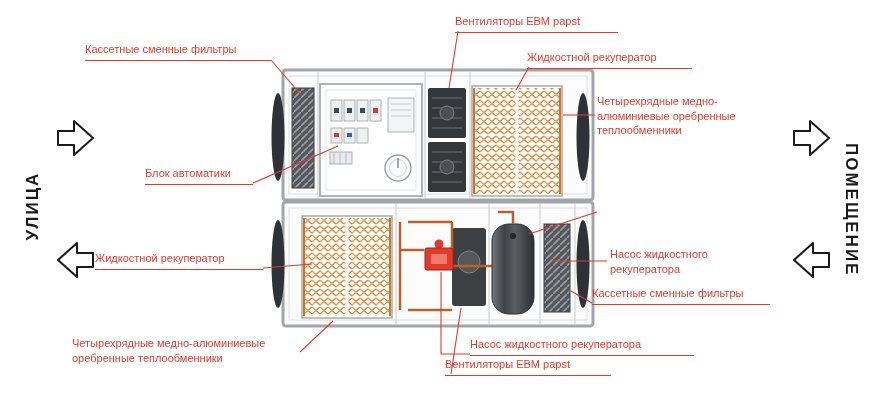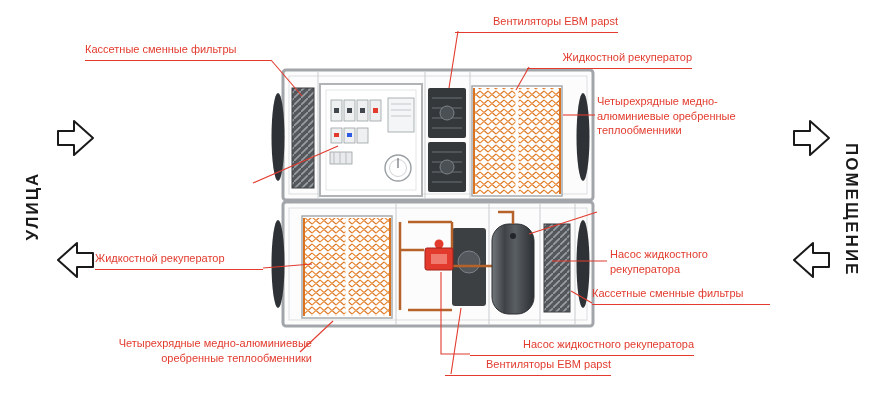--- a/index.html
+++ b/index.html
@@ -7,21 +7,21 @@
   #stage {
     position:relative; width:884px; height:400px; background:#fff;
     overflow:hidden; font-family:"Liberation Sans", sans-serif;
   }
   #diagram { position:absolute; left:0; top:0; }
   .lbl {
     position:absolute; color:var(--label_red,#e23b2e);
     font-size:11px; line-height:1.32; font-family:"Liberation Sans",sans-serif;
   }
   .ul { border-bottom:1px solid var(--label_red,#e23b2e); padding-bottom:3px; }
-  .ctr { text-align:right; }
+  .ctr { text-align:left; }
   .nw { white-space:nowrap; }
   .side {
     position:absolute; color:var(--text_black,#1a1a1a); font-weight:bold;
     font-size:17px; letter-spacing:2px; text-align:center;
   }
   #side-left  { left:-6px;  top:196px; width:78px;  transform:rotate(-90deg); }
   #side-right { left:788px; top:196px; width:126px; transform:rotate(90deg); }
   .leader { stroke:var(--label_red,#e23b2e); stroke-width:1.1; fill:none; }
   .arrow { fill:#ffffff; stroke:var(--text_black,#1a1a1a); stroke-width:2; stroke-linejoin:round; }
 </style>
@@ -197,20 +197,21 @@
     </g>
   </svg>
 
   <div id="side-left" class="side">УЛИЦА</div>
   <div id="side-right" class="side">ПОМЕЩЕНИЕ</div>
 
   <div class="lbl ul nw" style="left:85px;top:42px;width:186px">Кассетные сменные фильтры</div>
   <div class="lbl ul nw ctr" style="left:455px;top:14px;width:163px">Вентиляторы EBM papst</div>
   <div class="lbl ul nw ctr" style="left:527px;top:50px;width:165px">Жидкостной рекуператор</div>
   <div class="lbl" style="left:597px;top:94px;width:186px">Четырехрядные медно-алюминиевые оребренные теплообменники</div>
+  <div class="lbl ul nw ctr" style="left:145px;top:166px;width:108px">Блок автоматики</div>
   <div class="lbl" style="left:610px;top:247px;width:152px">Насос жидкостного рекуператора</div>
   <div class="lbl ul nw" style="left:592px;top:286px;width:178px">Кассетные сменные фильтры</div>
   <div class="lbl ul nw" style="left:95px;top:251px;width:168px">Жидкостной рекуператор</div>
   <div class="lbl ctr" style="left:72px;top:336px;width:240px">Четырехрядные медно-алюминиевые оребренные теплообменники</div>
   <div class="lbl ul nw ctr" style="left:470px;top:337px;width:224px">Насос жидкостного рекуператора</div>
   <div class="lbl ul nw ctr" style="left:445px;top:357px;width:166px">Вентиляторы EBM papst</div>
 
 </div>
 
 </body></html>

